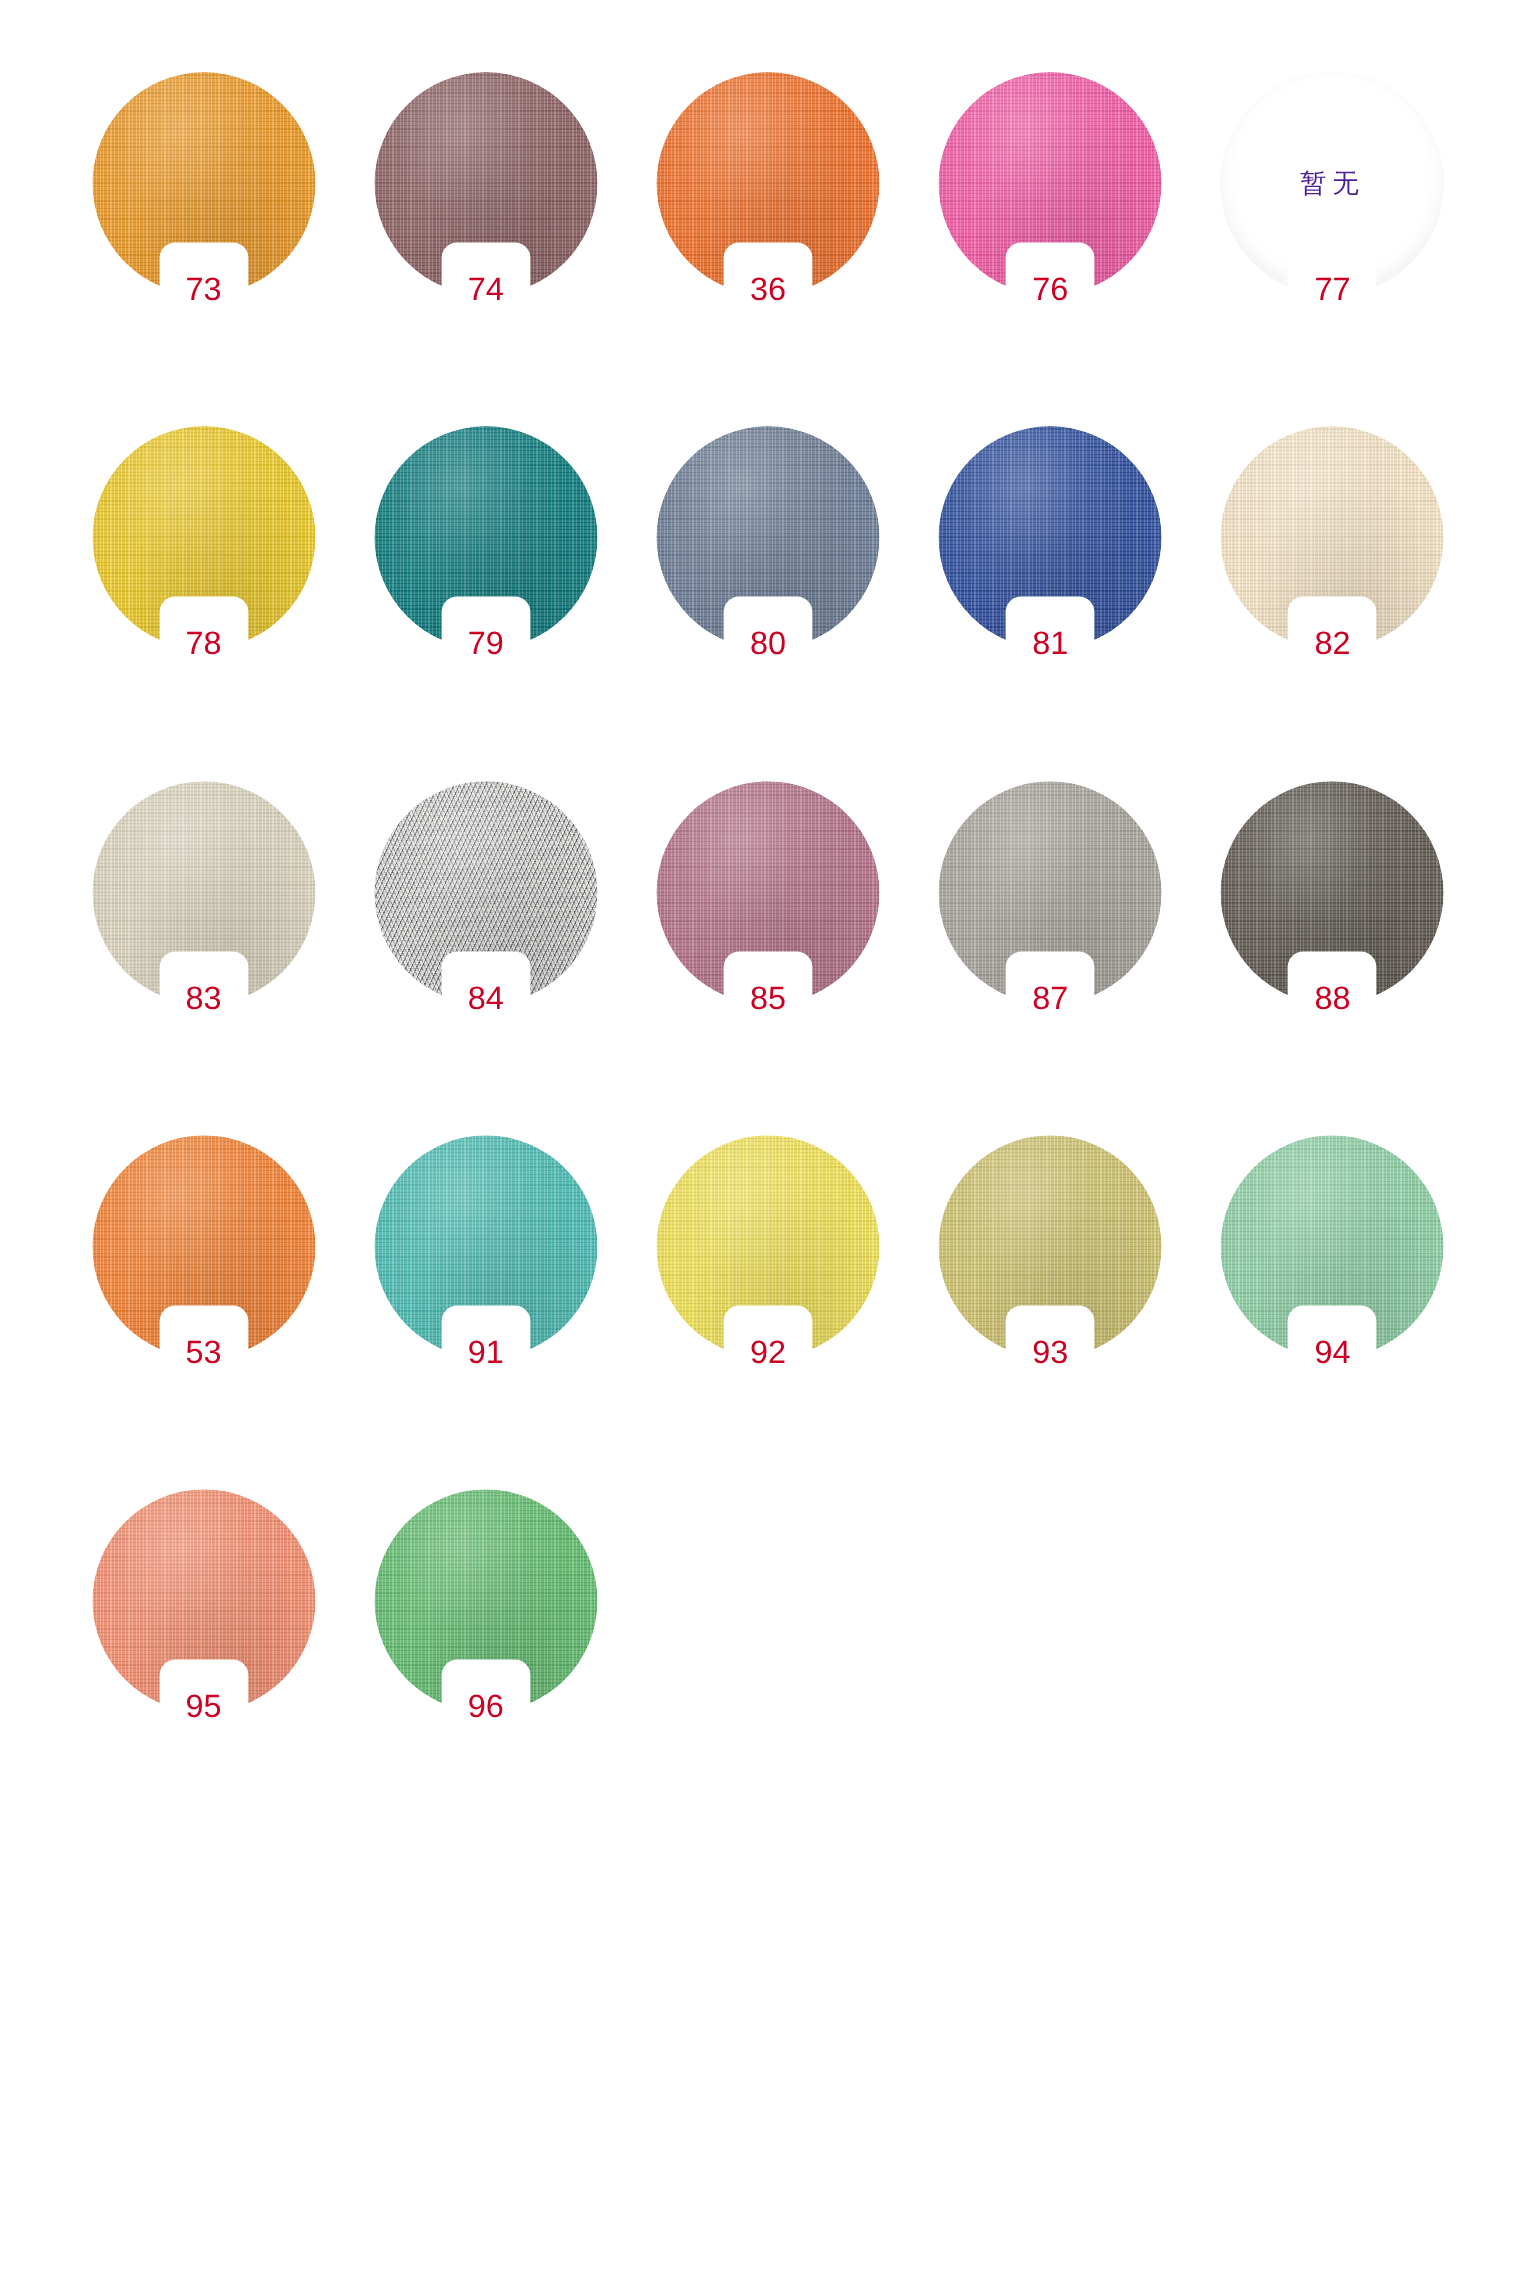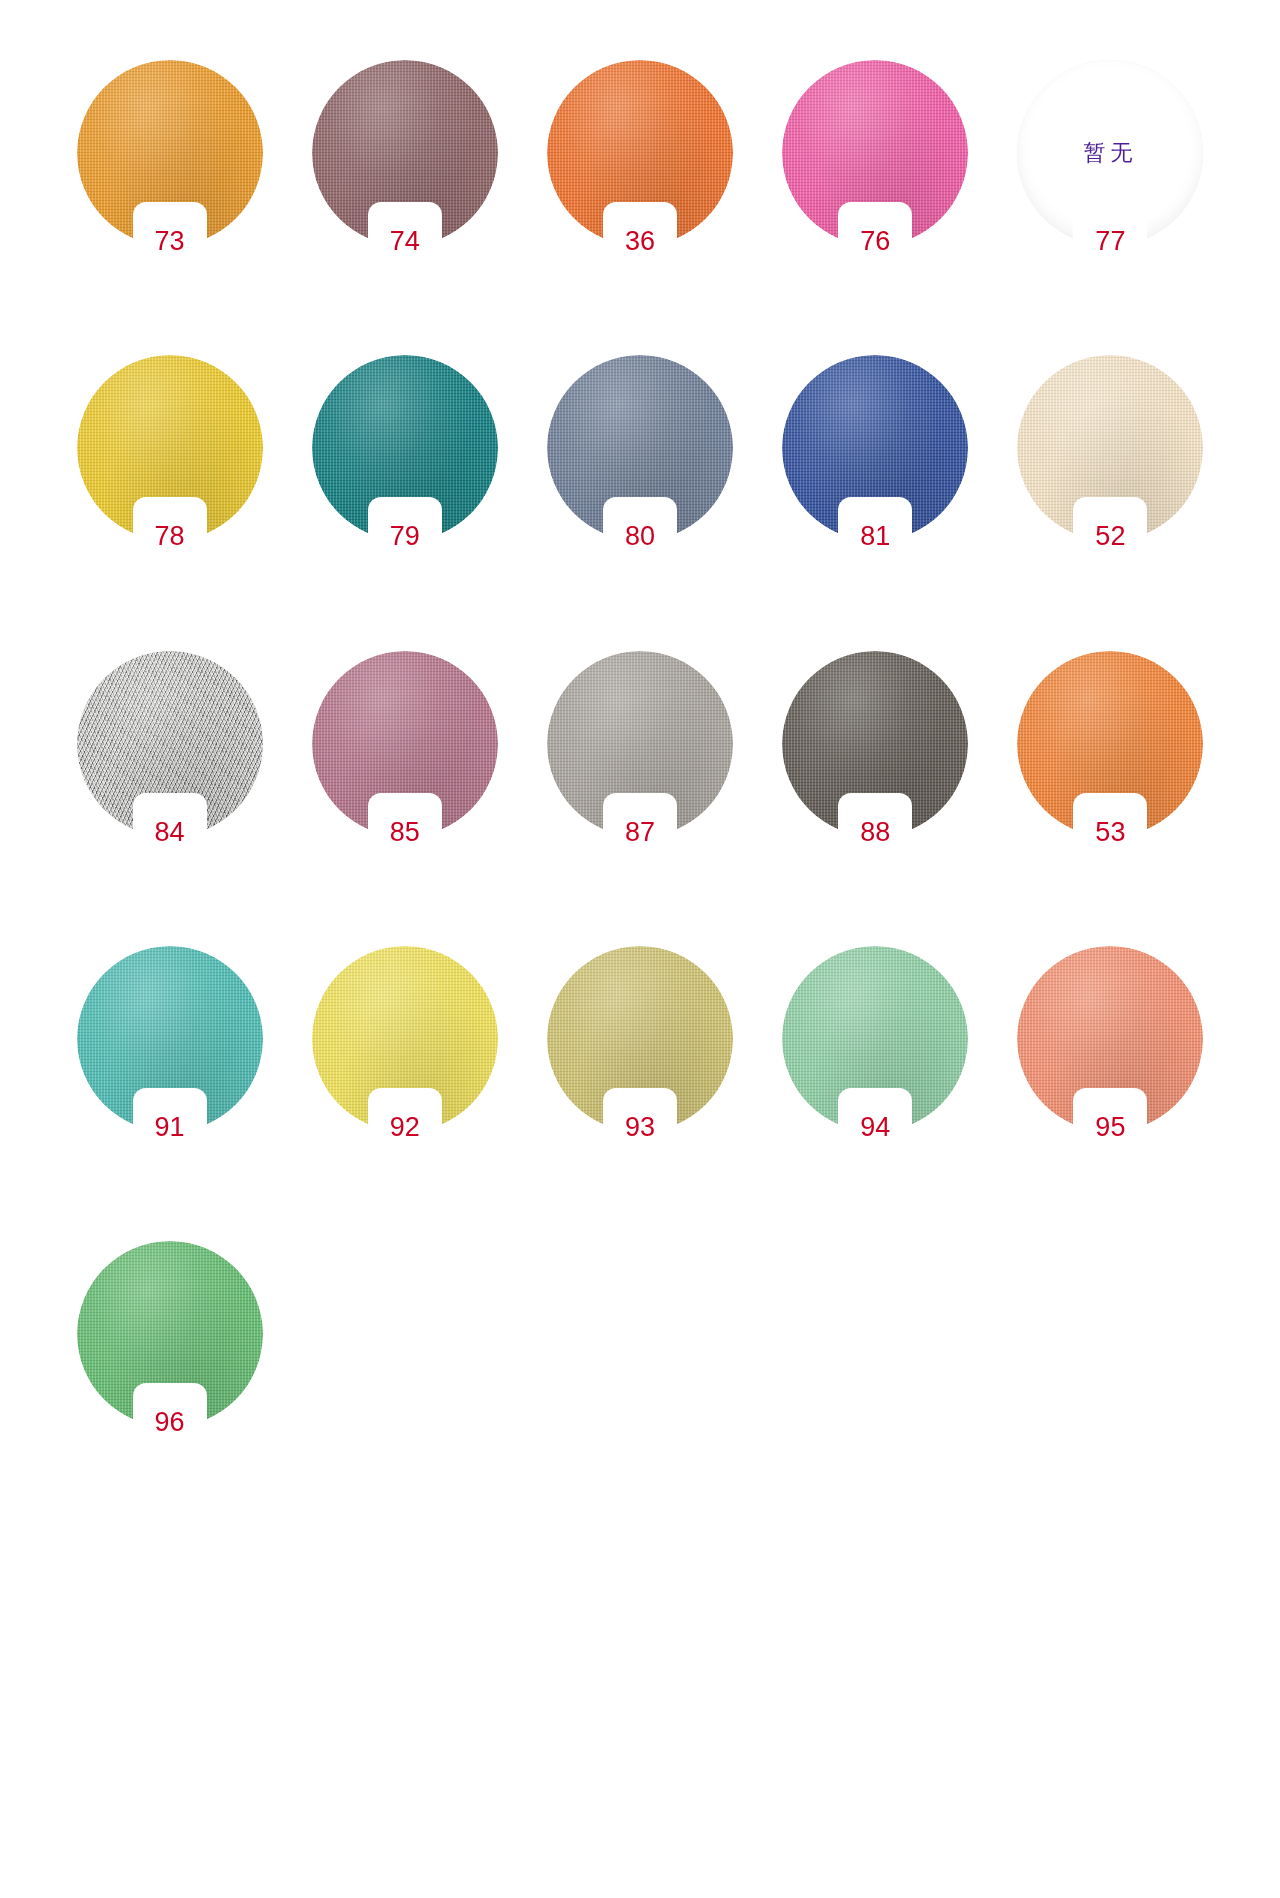--- a/index.html
+++ b/index.html
@@ -232,21 +232,28 @@
       <div class="chip-wrap">
         <div class="chip" style="background-color: rgb(47, 79, 158);"></div>
         <div class="notch"></div>
         <div class="chip-number">81</div>
       </div>
     </div>
     <div class="swatch-cell">
       <div class="chip-wrap">
         <div class="chip" style="background-color: rgb(247, 230, 200);"></div>
         <div class="notch"></div>
-        <div class="chip-number">52</div>
+        <div class="chip-number">82</div>
+      </div>
+    </div>
+    <div class="swatch-cell">
+      <div class="chip-wrap">
+        <div class="chip" style="background-color: rgb(220, 213, 191);"></div>
+        <div class="notch"></div>
+        <div class="chip-number">83</div>
       </div>
     </div>
     <div class="swatch-cell">
       <div class="chip-wrap">
         <div class="chip heather" style="background-color: rgb(169, 169, 166);"></div>
         <div class="notch"></div>
         <div class="chip-number">84</div>
       </div>
     </div>
     <div class="swatch-cell">

